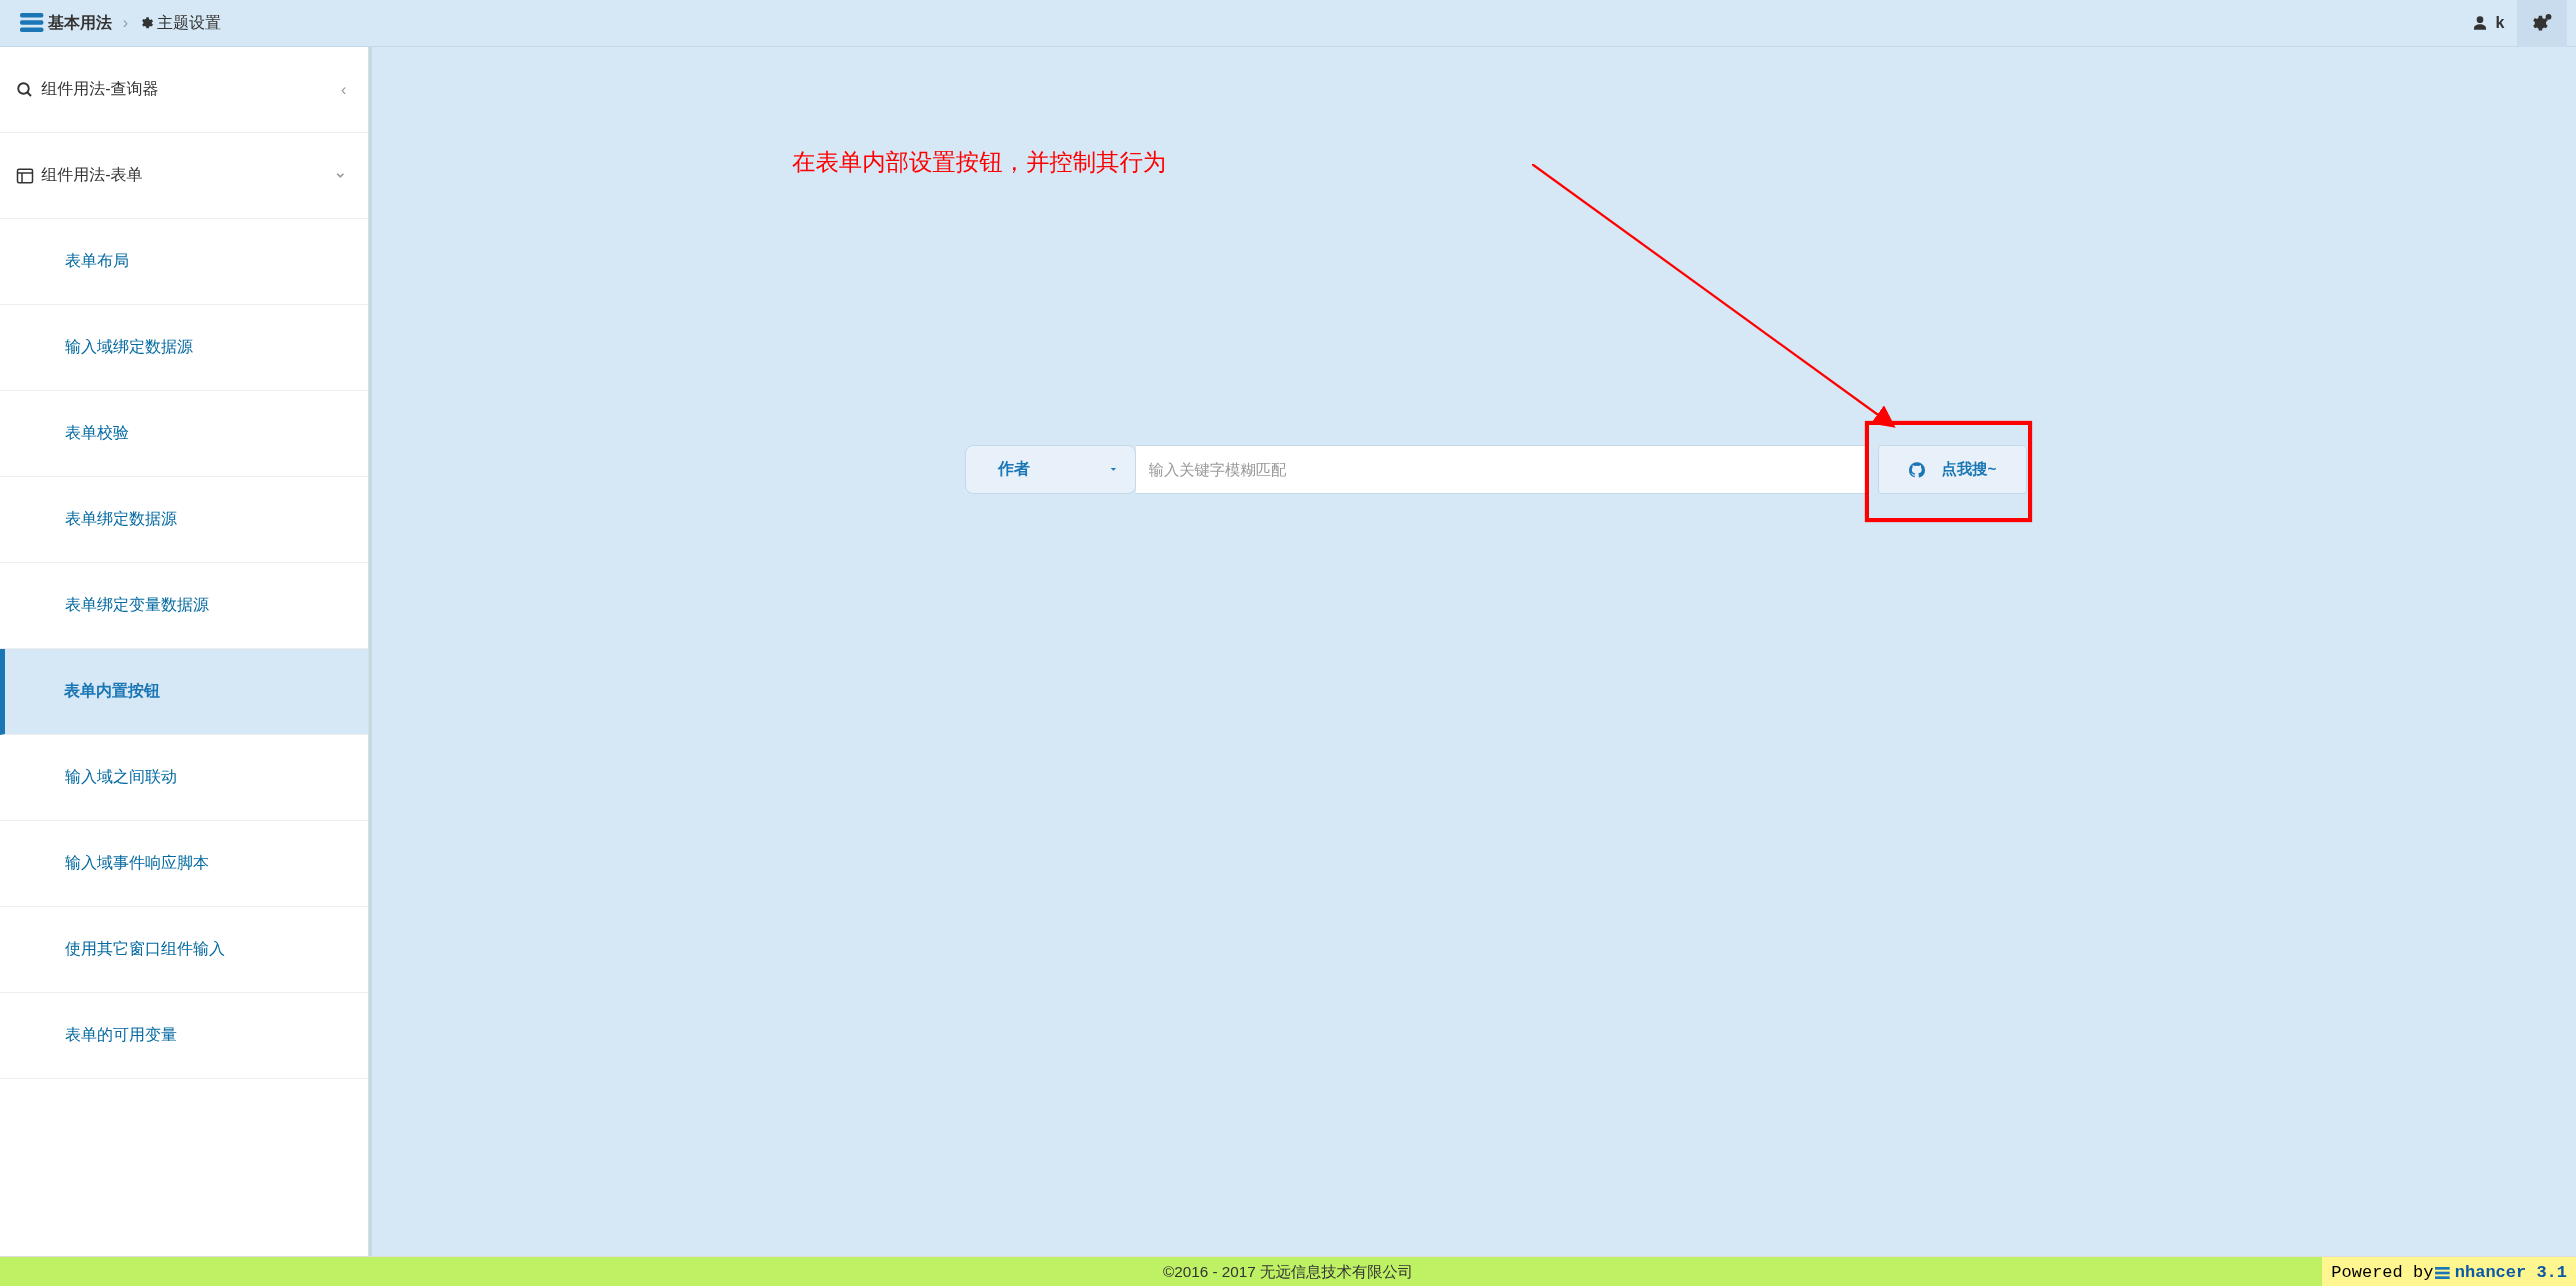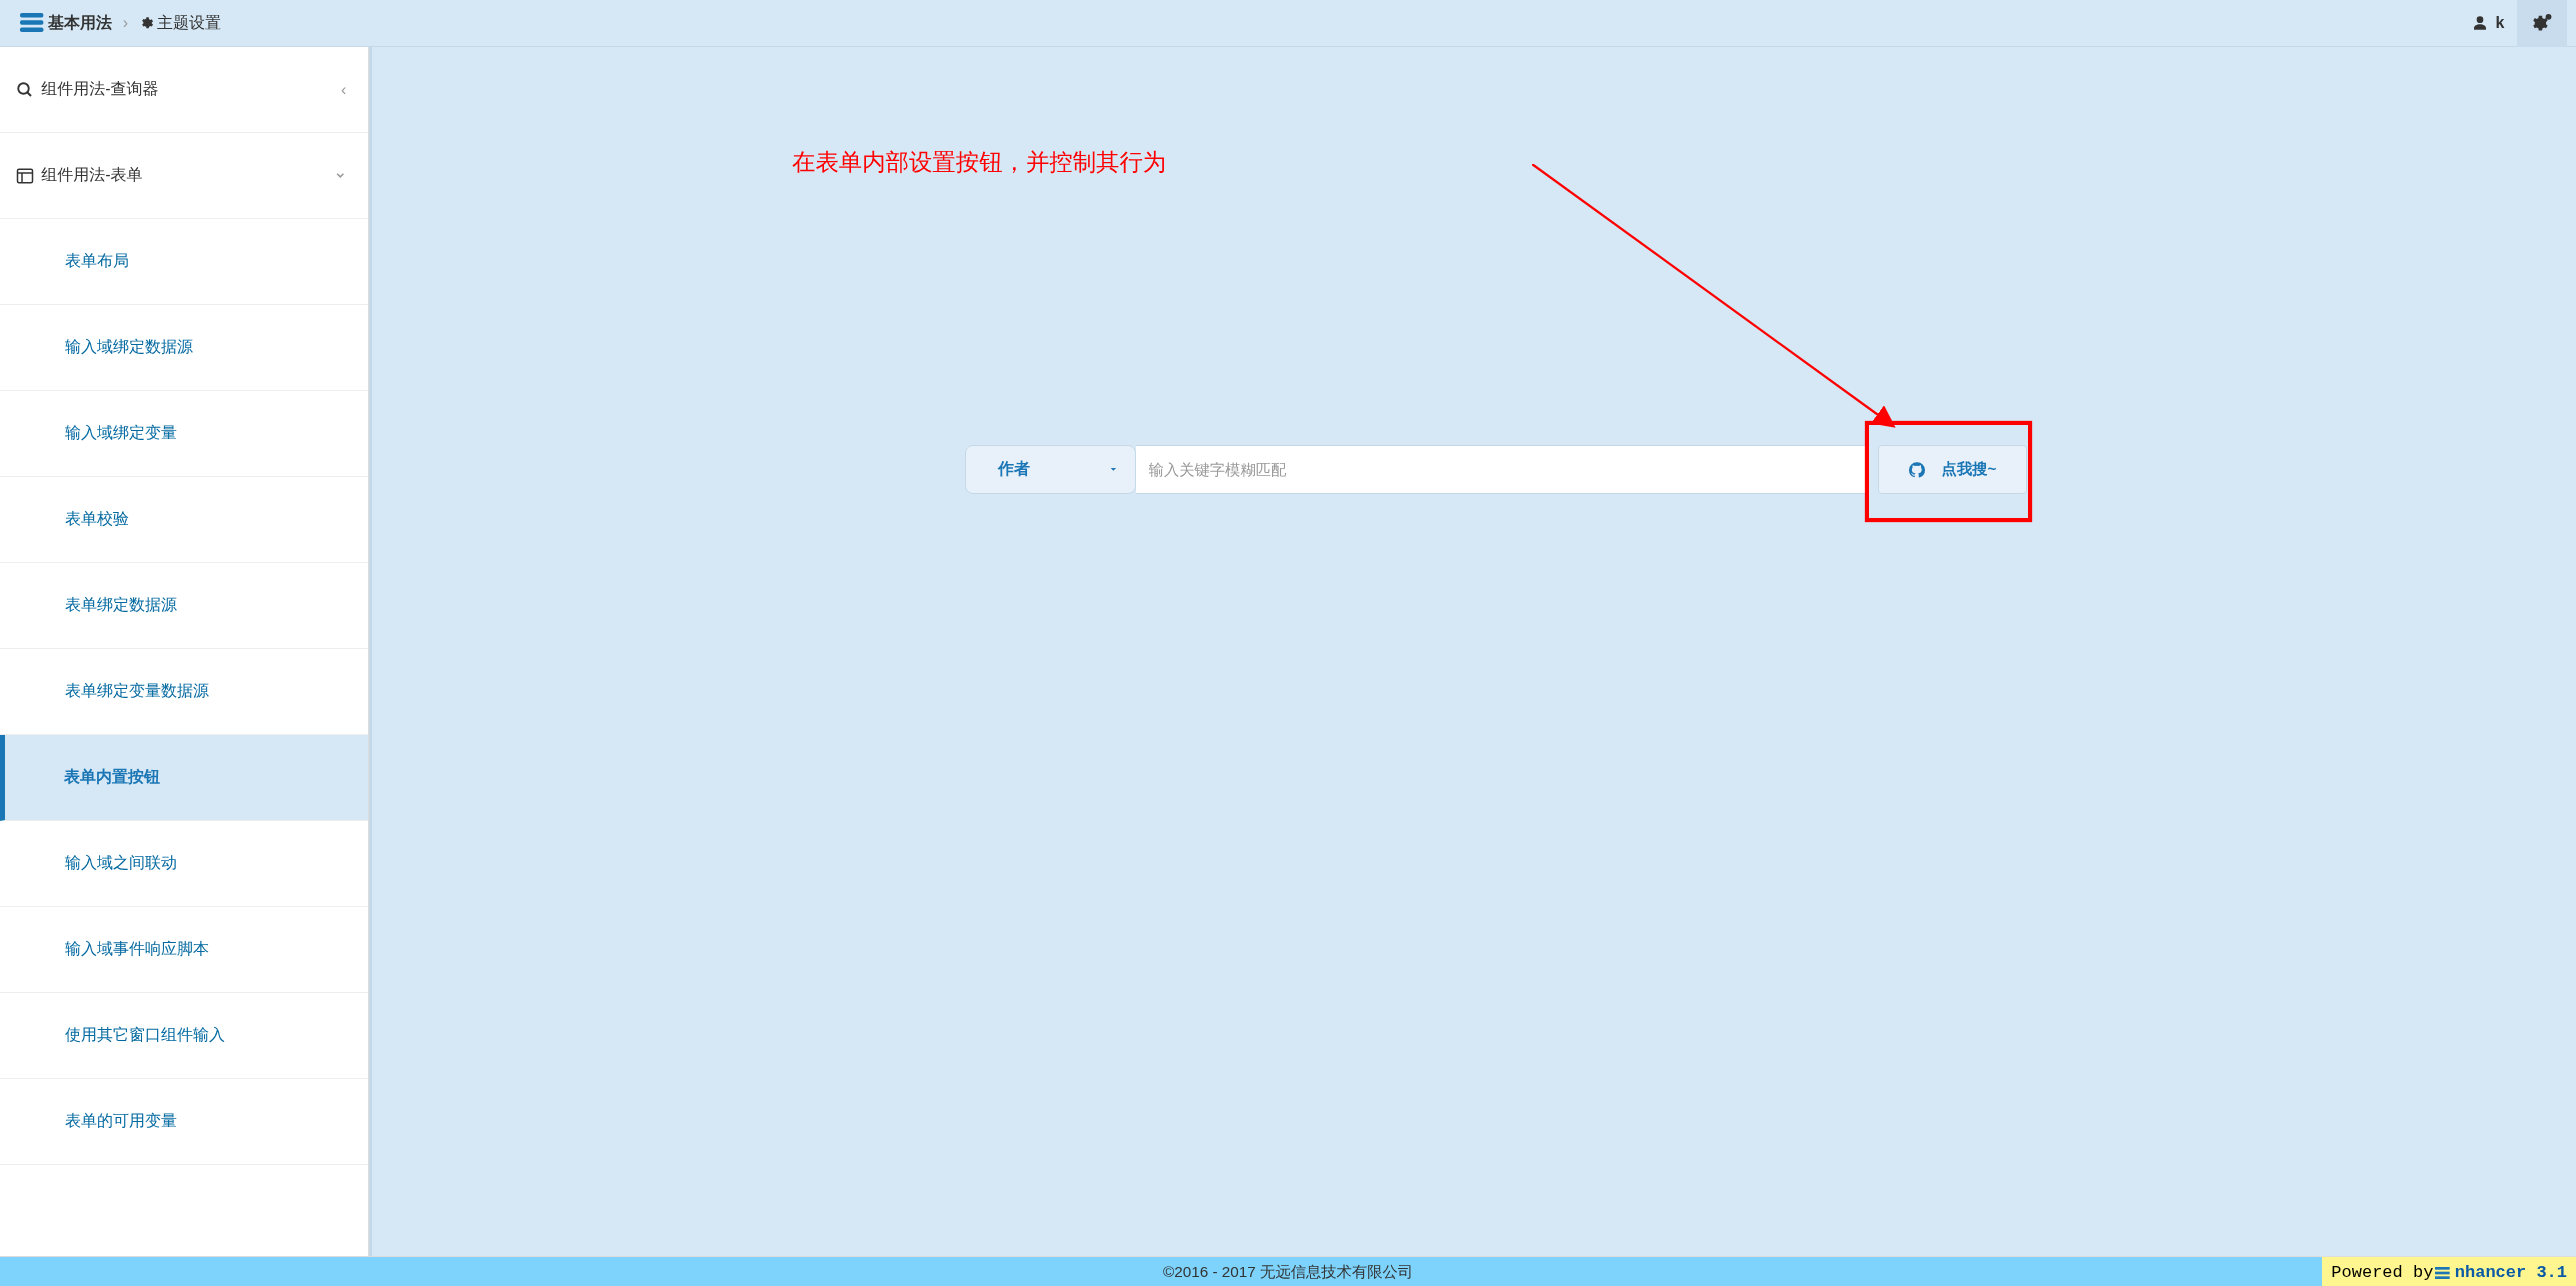--- a/index.html
+++ b/index.html
@@ -203,21 +203,21 @@
   width: 167px;
   height: 101px;
   border: 4.5px solid #f00;
   box-shadow: 0 0 0.9px #f00;
   pointer-events: none;
 }
 
 
 .footer {
   height: 31px;
-  background: #7dd3fc;
+  background: #bef264;
   border-top: 0.9px solid #ddd;
   display: flex;
   align-items: center;
   justify-content: center;
   font-size: 15.3px;
   color: #333;
   position: relative;
   flex-shrink: 0;
 }
 .powered {
@@ -303,23 +303,20 @@
         <polyline points="6 9 12 15 18 9"></polyline>
       </svg>
     </div>
 
     <div id="sidebar-items">
         <div class="sidebar-item">
           <span>表单布局</span>
         </div>
         <div class="sidebar-item">
           <span>输入域绑定数据源</span>
-        </div>
-        <div class="sidebar-item">
-          <span>输入域绑定变量</span>
         </div>
         <div class="sidebar-item">
           <span>表单校验</span>
         </div>
         <div class="sidebar-item">
           <span>表单绑定数据源</span>
         </div>
         <div class="sidebar-item">
           <span>表单绑定变量数据源</span>
         </div>

